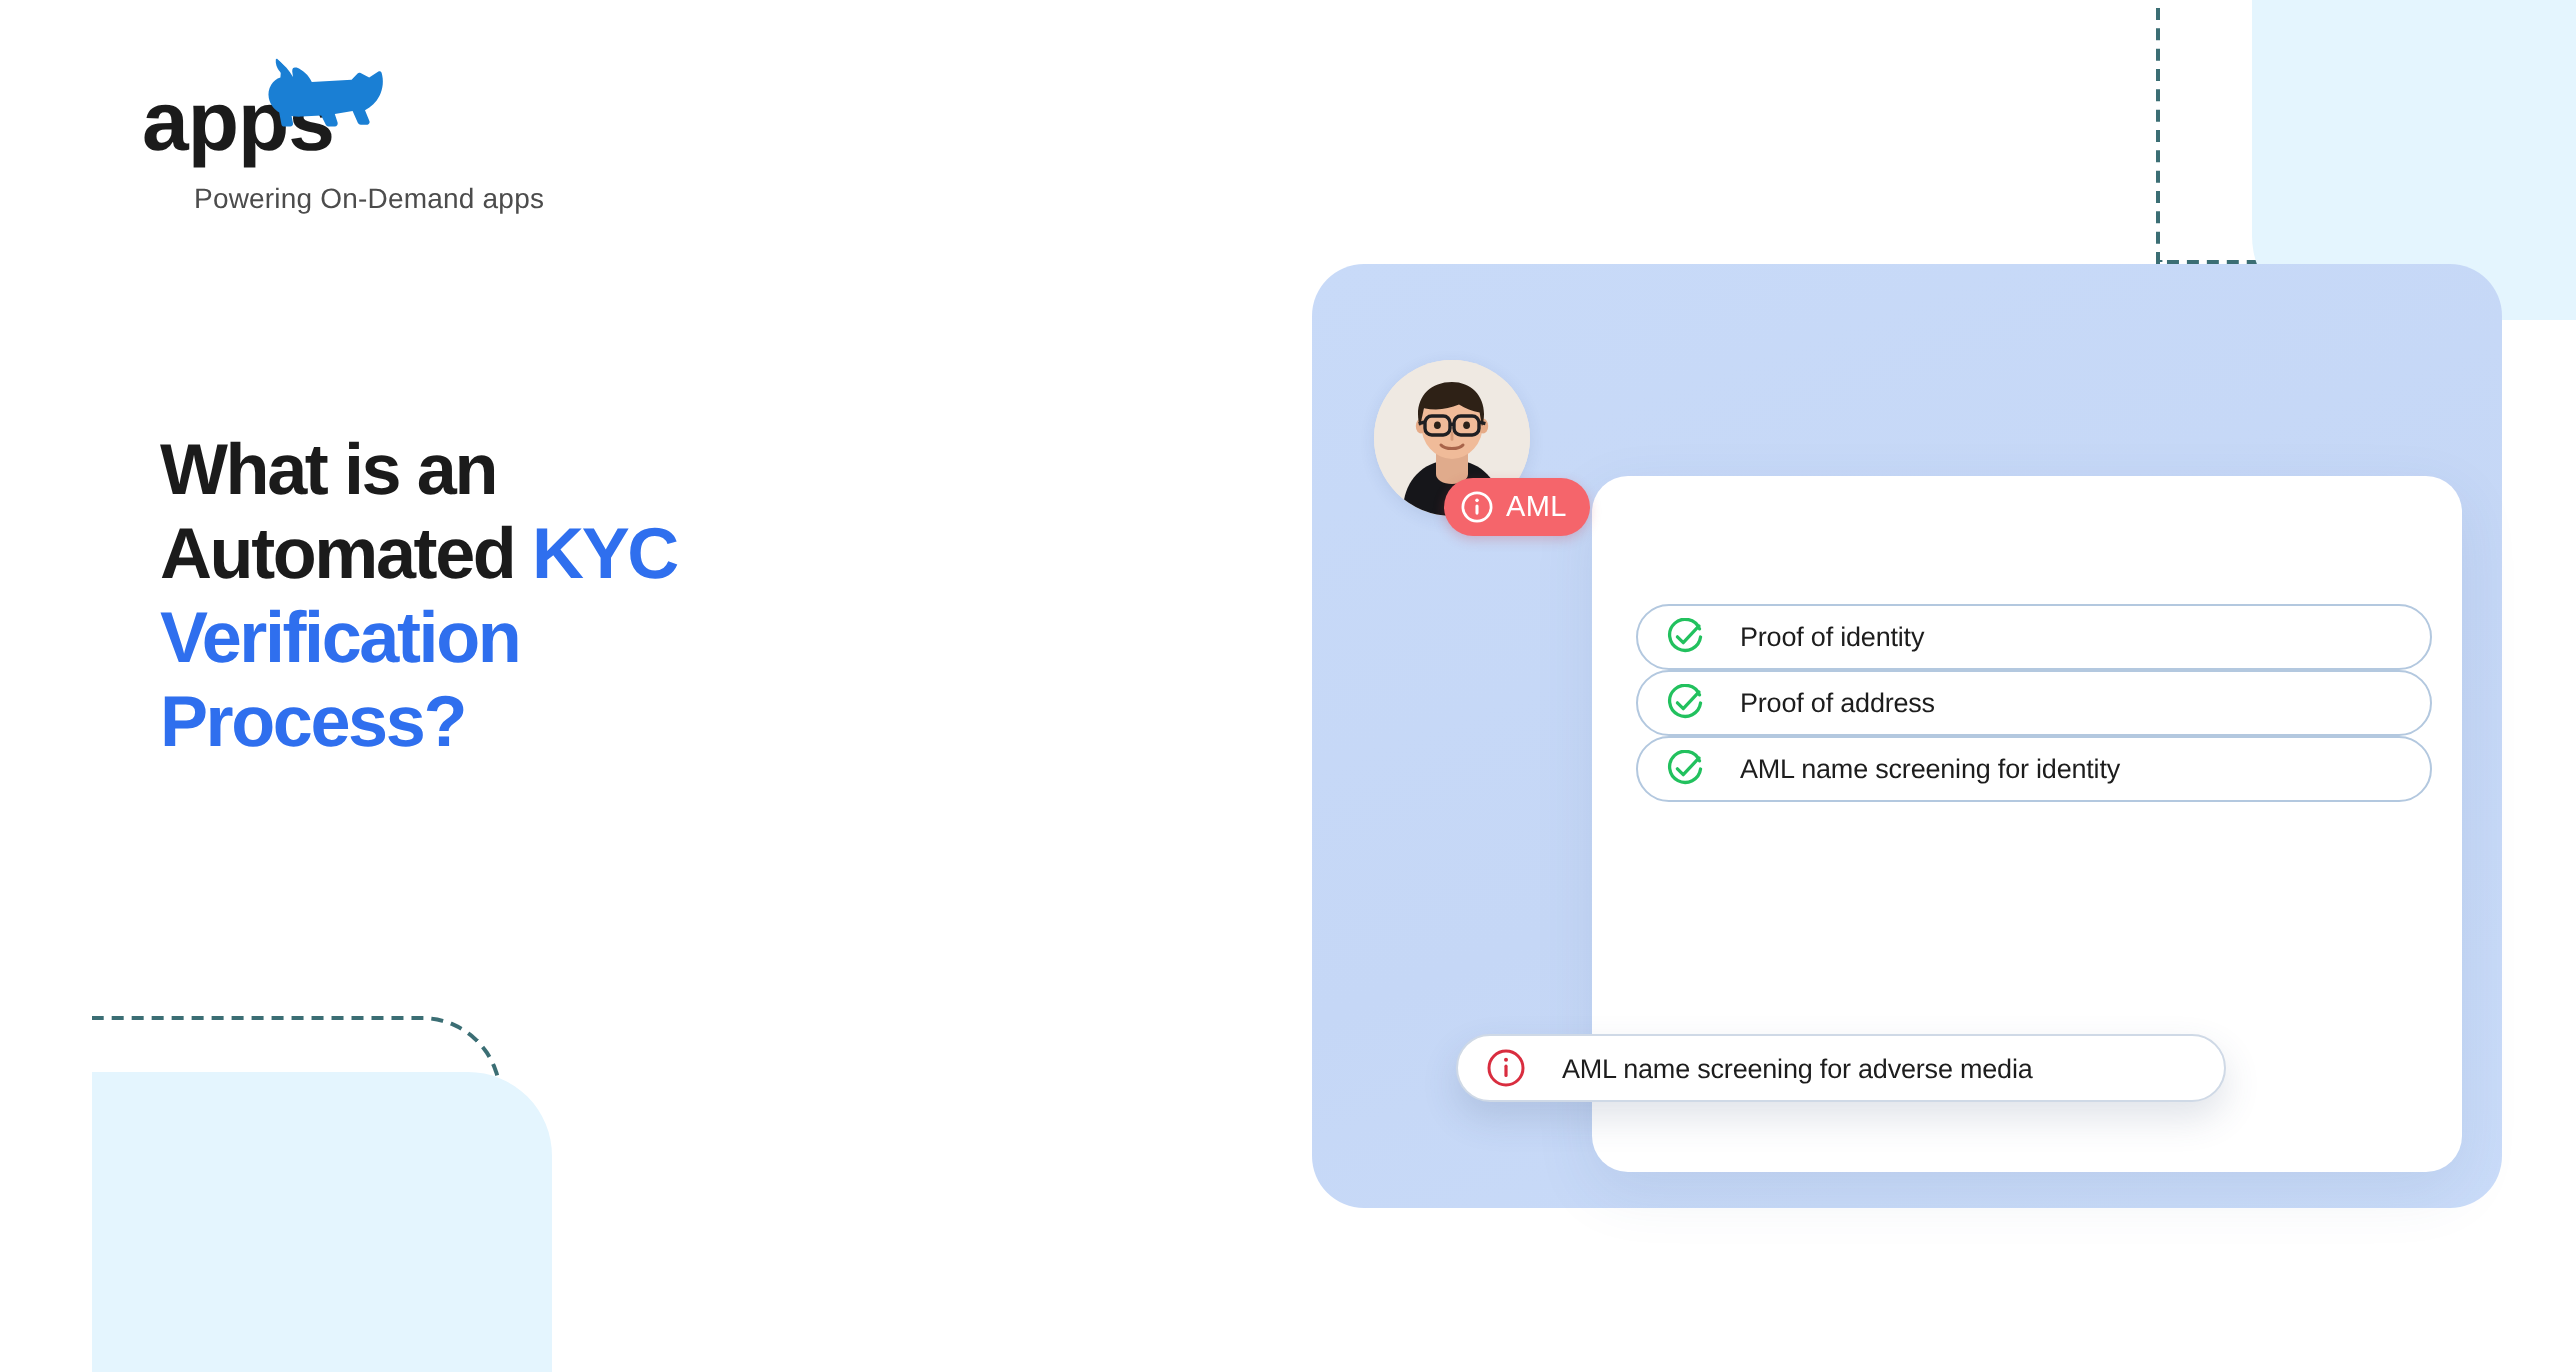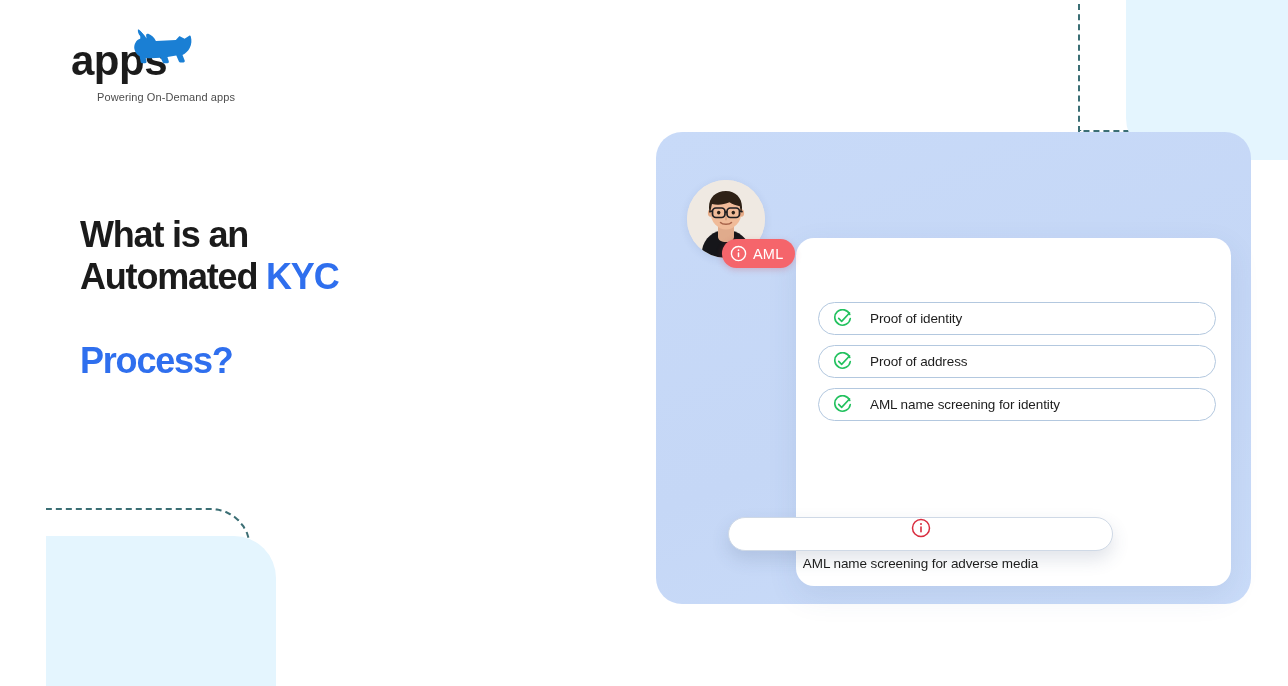--- a/index.html
+++ b/index.html
@@ -87,21 +87,21 @@
     position: absolute;
     top: 10px;
     left: 58px;
     width: 74px;
     height: 42px;
   }
   .logo-tagline {
     position: absolute;
     top: 73px;
     left: 29px;
-    font-size: 11px;
+    font-size: 14px;
     color: #4c4c4c;
     letter-spacing: 0.1px;
     white-space: nowrap;
   }
 
   
   .headline {
     position: absolute;
     top: 214px;
     left: 34px;
@@ -174,21 +174,21 @@
   .aml-badge .info-ico { width: 17px; height: 17px; display: block; }
 
   
   .check-list {
     position: absolute;
     top: 170px;
     left: 162px;
     width: 398px;
     display: flex;
     flex-direction: column;
-    gap: 10px;
+    gap: 0;
   }
   .check-row {
     height: 33px;
     background: #ffffff;
     border: 1px solid #b3c8df;
     border-radius: 17px;
     display: flex;
     align-items: center;
     padding: 0 14px;
     gap: 18px;
@@ -209,21 +209,20 @@
     width: 385px;
     height: 34px;
     background: #ffffff;
     border: 1px solid #cfd9e6;
     border-radius: 18px;
     display: flex;
     align-items: center;
     padding: 0 14px;
     gap: 18px;
     box-shadow: 0 8px 18px rgba(60, 80, 120, 0.16);
-    flex-direction: column;
   }
   .alert-row .alert-ico { width: 20px; height: 20px; flex: 0 0 20px; display: block; }
   .alert-row .row-label {
     font-size: 13.5px;
     color: #1d1d1d;
     white-space: nowrap;
     letter-spacing: -0.1px;
   }
 </style>
 </head>
@@ -243,21 +242,21 @@
         <path fill="#1a7fd4" d="M20.5 10.5c-1.8-3.4-4.4-6.2-7.4-8.3 1.2 3.3 1.5 6.1 1.1 8.6-1.9.6-3.5 1.8-4.6 3.6-1.3 2.1-1.6 4.4-1.2 6.6.6 3.2 2.6 5.7 5.2 7.2l1.1 5.9c.1.7.7 1.2 1.4 1.2h3c.9 0 1.6-.8 1.4-1.7l-.7-3.6c1.6.3 3.3.4 5 .3l9.8-.5 2.3 4.6c.3.6.9.9 1.5.9h3c1 0 1.7-1 1.4-2l-1.4-4.3 8.9-1.5 2.6 5.9c.3.6.9 1 1.5 1h3c1 0 1.7-1 1.3-1.9l-2.2-5.4c3.1-1.6 5.6-4 7.2-7.1 1.9-3.7 2.2-7.8 1.1-11.6-.2-.7-1-1-1.6-.6l-4.6 3-4.3-2.3c-.5-.3-1.1-.2-1.5.2l-3 3.2-19.9 1.1c-1.6-3.4-4.3-5.9-7.6-7.2l-.9-.1c-.6 0-1.1.4-1.2 1l-.1.9z"></path>
         <path fill="#1a7fd4" d="M12.8 1.6c2.3 1.9 4.2 4.3 5.5 7.1.3.7-.3 1.4-1 1.2-2.5-.7-4.3-2.6-5.1-5.1-.3-1-.4-2-.3-3 .1-.4.6-.5.9-.2z"></path>
       </svg>
     </span>
     <span class="logo-tagline">Powering On-Demand apps</span>
   </div>
 
   <h1 class="headline">
     <span>What is an</span><br>
     <span>Automated </span><span class="accent">KYC</span><br>
-    <br>
+    <span class="accent">Verification</span><br>
     <span class="accent">Process?</span>
   </h1>
 
   <div class="illus">
 
     <div class="blue-card"></div>
     <div class="white-card"></div>
 
     <div class="avatar">
       <svg viewBox="0 0 78 78" xmlns="http://www.w3.org/2000/svg">

